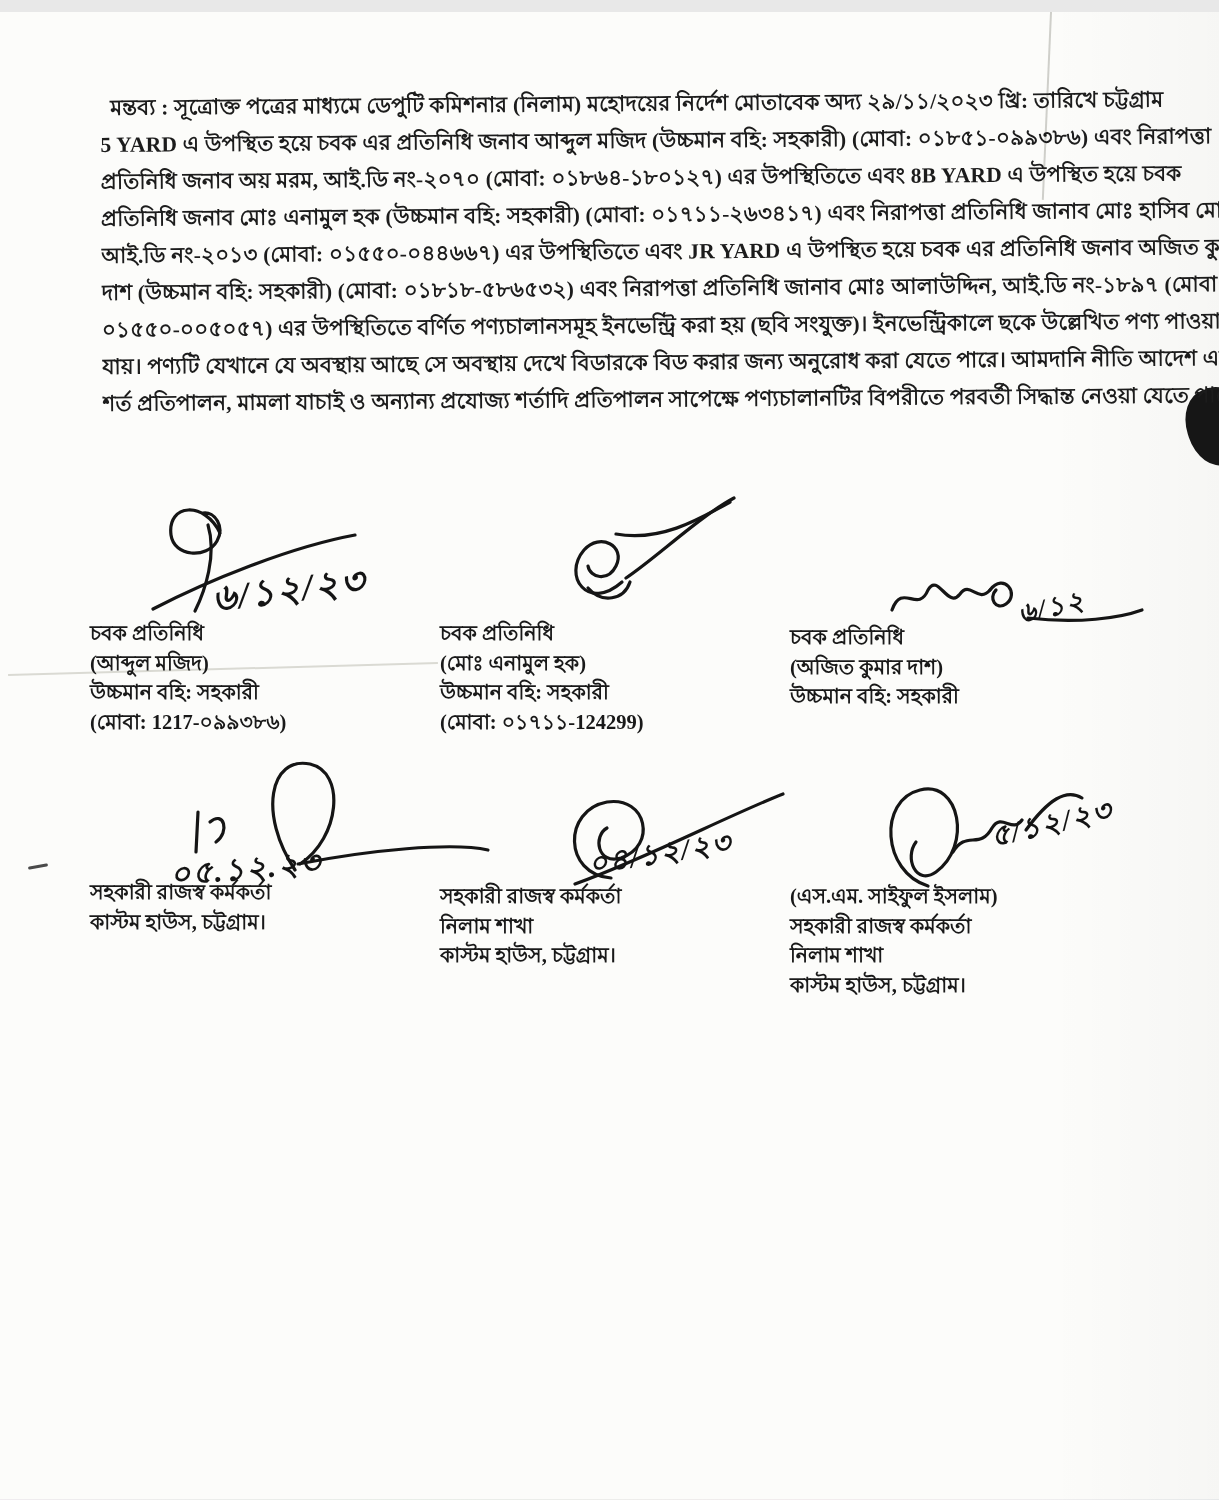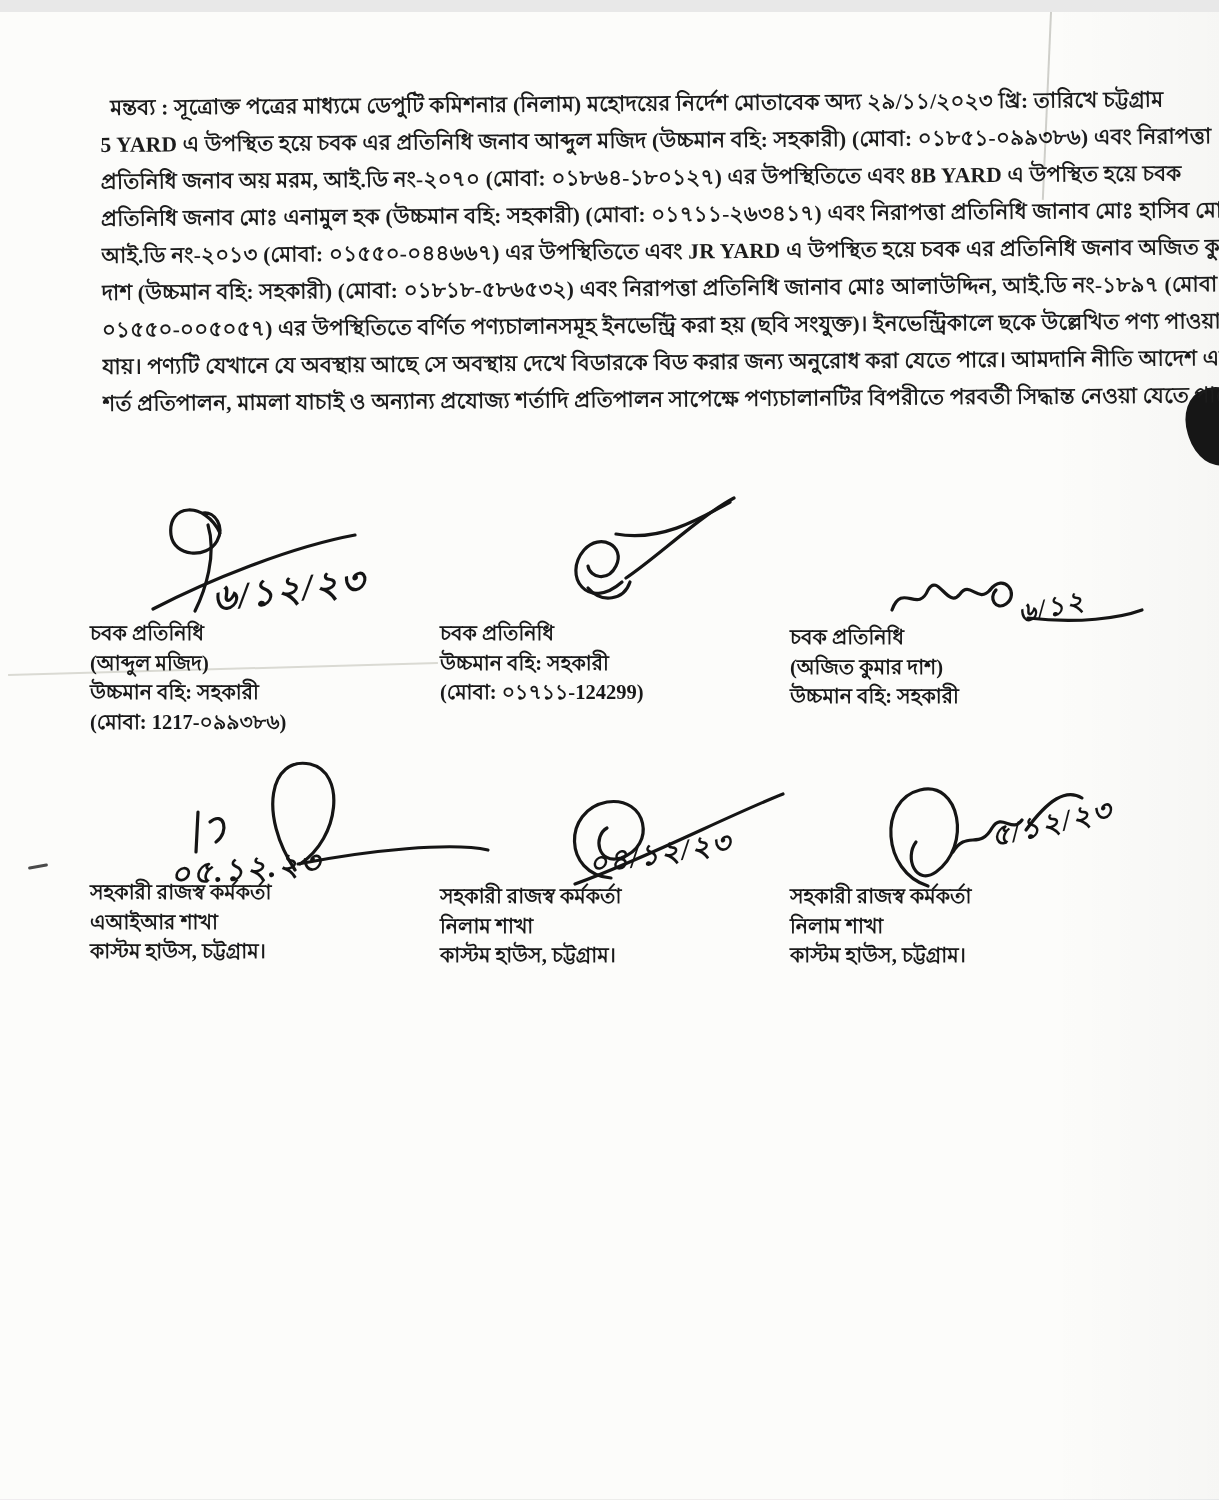--- a/index.html
+++ b/index.html
@@ -102,20 +102,21 @@
 
   <div class="sig-text" style="left:90px; top:607px;">
     <div>চবক প্রতিনিধি</div>
     <div>(আব্দুল মজিদ)</div>
     <div>উচ্চমান বহি: সহকারী</div>
     <div>(মোবা: 1217-০৯৯৩৮৬)</div>
   </div>
 
   <div class="sig-text" style="left:440px; top:607px;">
     <div>চবক প্রতিনিধি</div>
+    <div>(মোঃ এনামুল হক)</div>
     <div>উচ্চমান বহি: সহকারী</div>
     <div>(মোবা: ০১৭১১-124299)</div>
   </div>
 
   <div class="sig-text" style="left:790px; top:611px;">
     <div>চবক প্রতিনিধি</div>
     <div>(অজিত কুমার দাশ)</div>
     <div>উচ্চমান বহি: সহকারী</div>
   </div>
 
@@ -141,29 +142,29 @@
     <svg width="300" height="118" viewBox="0 0 300 118">
       <path d="M 70 110 C 24 96 20 24 62 14 C 102 4 114 70 78 96 C 58 110 46 82 58 66"></path>
       <path d="M 95 76 C 108 54 122 74 134 52 C 144 36 154 58 164 44"></path>
       <path d="M 168 54 C 190 24 208 12 224 22"></path>
     </svg>
   </div>
   <span class="hand" style="left:990px; top:788px; font-size:29px; transform:rotate(-13deg);">৫/১২/২৩</span>
 
   <div class="sig-text" style="left:90px; top:866px;">
     <div>সহকারী রাজস্ব কর্মকর্তা</div>
-    <div>এআইআর শাখা</div>
     <div>কাস্টম হাউস, চট্টগ্রাম।</div>
   </div>
 
   <div class="sig-text" style="left:440px; top:870px;">
     <div>সহকারী রাজস্ব কর্মকর্তা</div>
     <div>নিলাম শাখা</div>
     <div>কাস্টম হাউস, চট্টগ্রাম।</div>
   </div>
 
   <div class="sig-text" style="left:790px; top:870px;">
+    <div>(এস.এম. সাইফুল ইসলাম)</div>
     <div>সহকারী রাজস্ব কর্মকর্তা</div>
     <div>নিলাম শাখা</div>
     <div>কাস্টম হাউস, চট্টগ্রাম।</div>
   </div>
 
 </div>
 
 </body></html>

